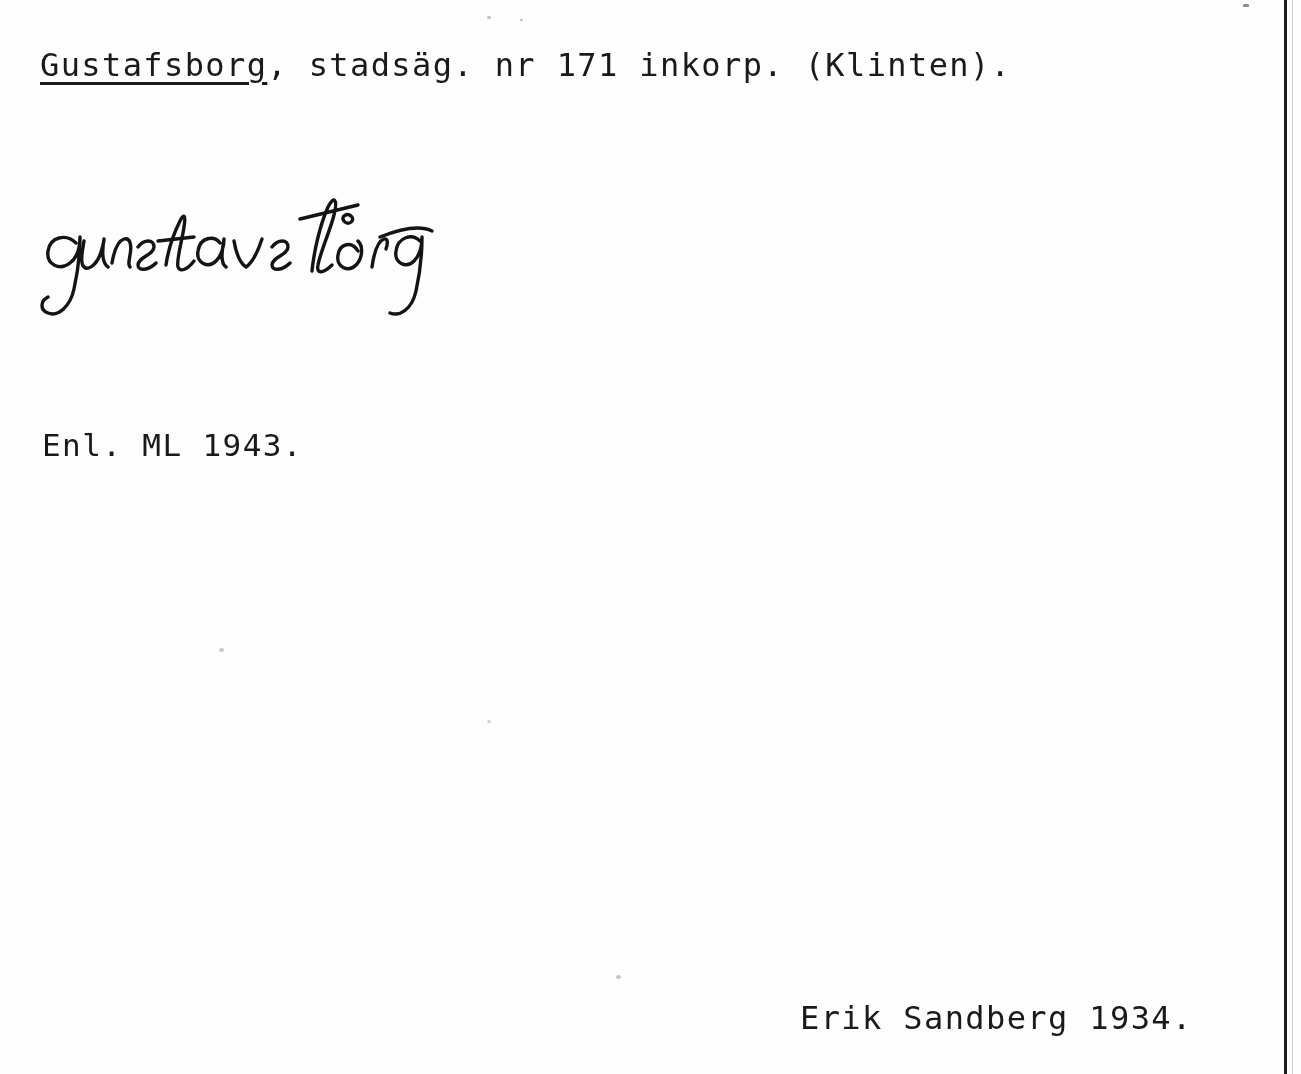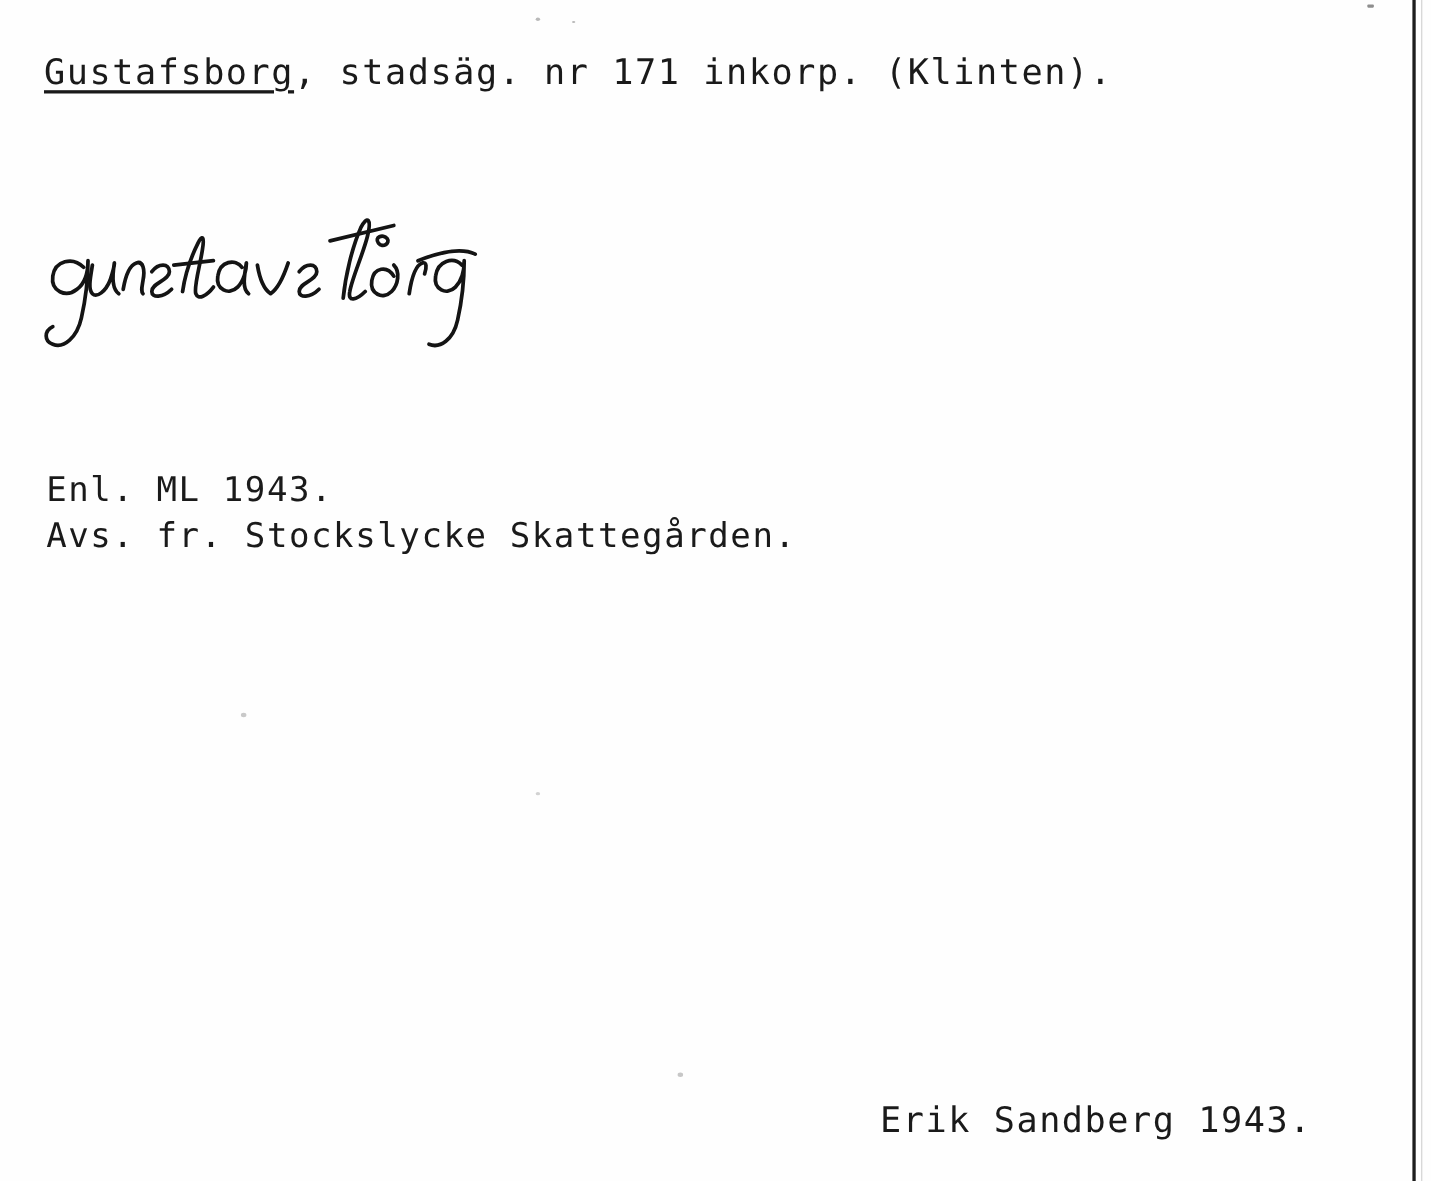--- a/index.html
+++ b/index.html
@@ -141,17 +141,16 @@
         <path d="M344 82 C346 68, 350 56, 356 54 C360 53, 360 58, 358 64"></path>
 
         <path d="M392 56 C384 48, 370 52, 368 66 C366 78, 378 84, 386 76 C392 70, 394 60, 394 52 C394 66, 392 88, 388 106 C384 124, 372 132, 362 128"></path>
 
         <path d="M352 52 C372 44, 392 40, 404 46"></path>
       </g>
     </svg>
   </div>
 
   <div class="line note-1">Enl. ML 1943.</div>
-  <div class="line note-2">Avs. fr. Stockslycke Skattegården.</div>
 
-  <div class="line signature">Erik Sandberg 1943.</div>
+  <div class="line signature">Erik Sandberg 1934.</div>
 
 </div>
 
 </body></html>

